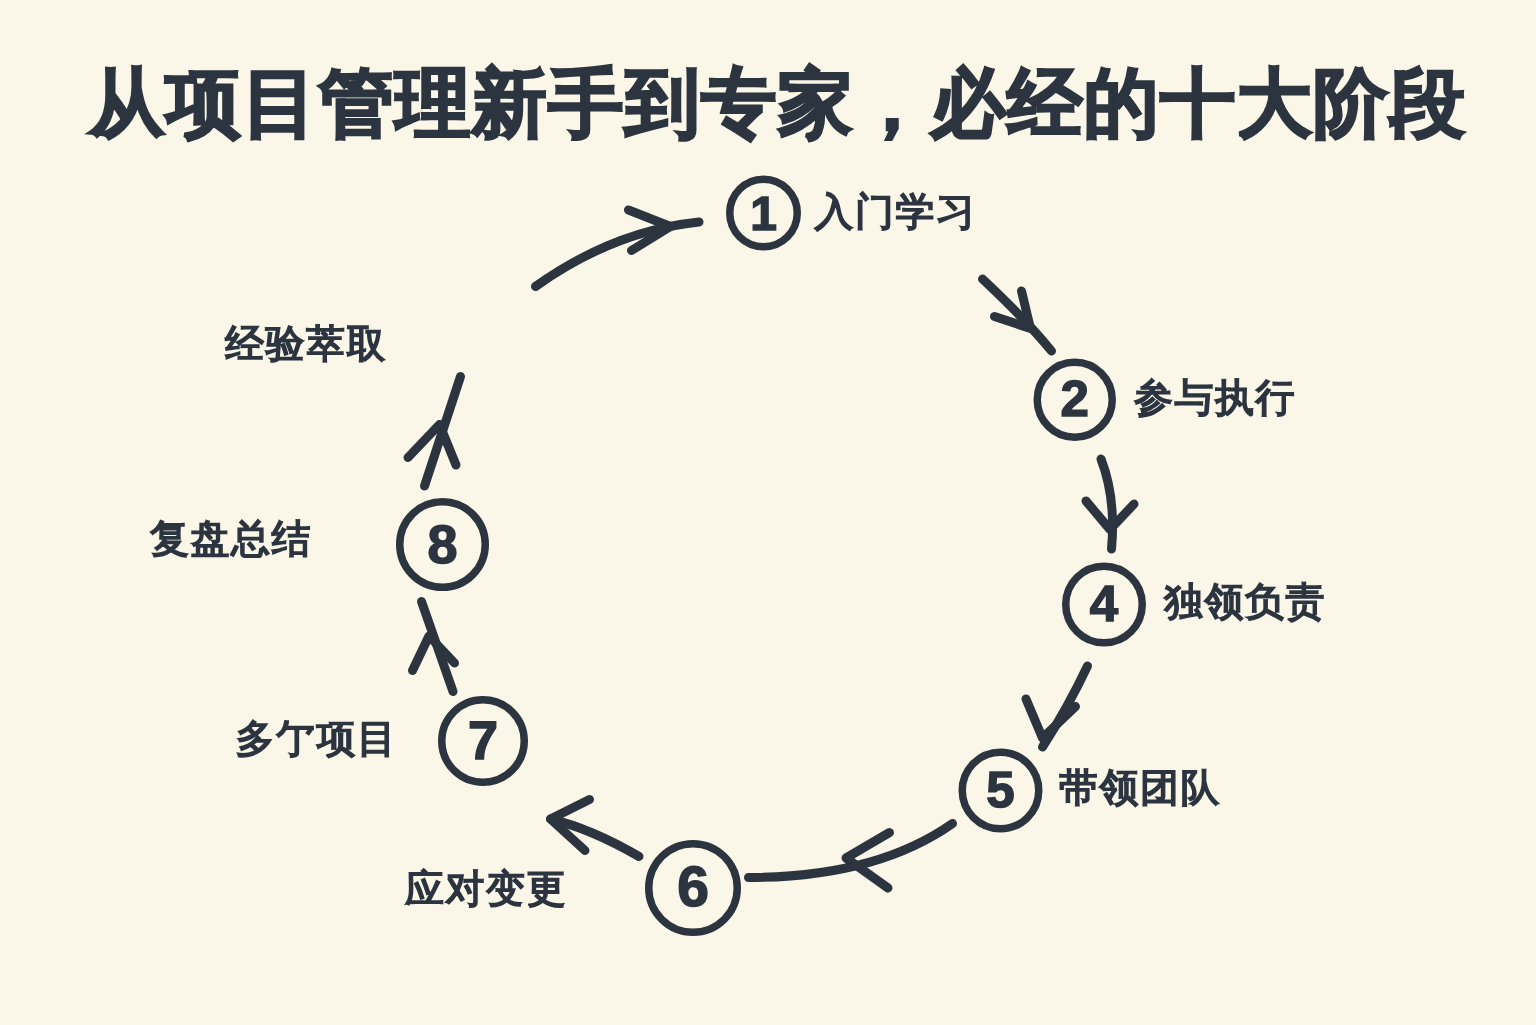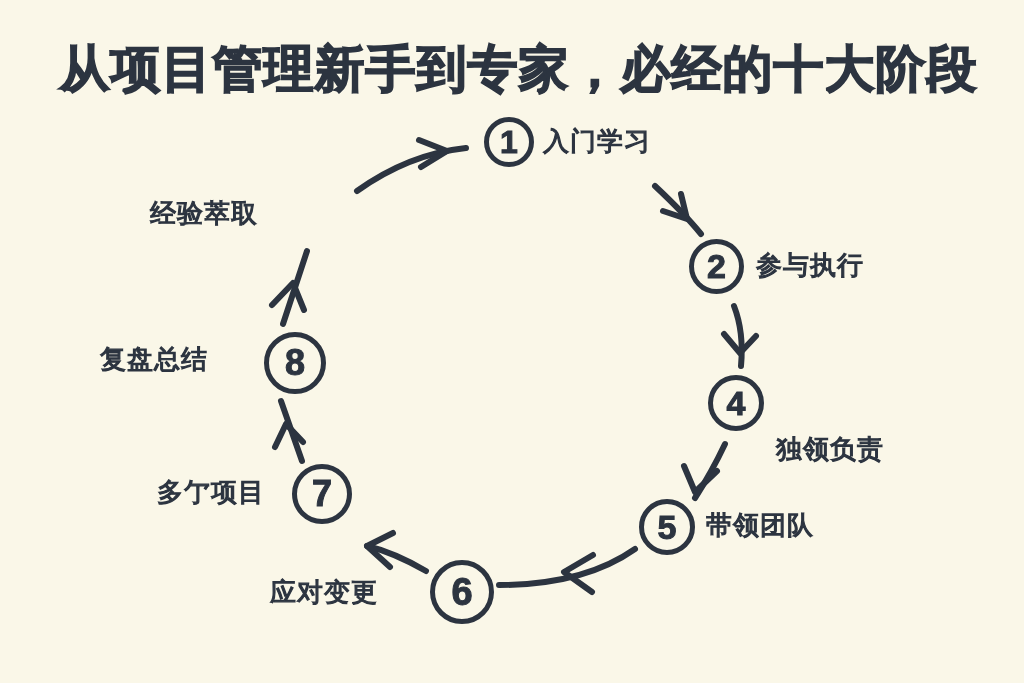--- a/index.html
+++ b/index.html
@@ -34,26 +34,26 @@
   .b7  { left:292px; top:464px; width:60px; height:60px; font-size:36px; }
   .b8  { left:264px; top:332px; width:62px; height:62px; font-size:36px; }
   .b10 { left:299px; top:187px; width:64px; height:64px; font-size:32px; }
 
   .lbl {
     position:absolute; color:var(--ink); font-size:26px; font-weight:normal;
     letter-spacing:1px; white-space:nowrap; -webkit-text-stroke:1.2px var(--ink);
   }
   .l1  { left:543px; top:124px; }
   .l2  { left:756px; top:248px; }
-  .l4  { left:776px; top:384px;margin-top:48px; }
+  .l4  { left:776px; top:384px; }
   .l5  { left:706px; top:508px; }
   .l6  { left:270px; top:575px; }
   .l7  { left:157px; top:475px; }
   .l8  { left:100px; top:342px;text-align:center; }
-  .l10 { left:150px; top:196px; }
+  .l10 { left:150px; top:212px; }
   .lfloat { left:500px; top:594px; }
 </style>
 </head>
 <body>
 
 <div class="canvas">
 
   <div class="title">从项目管理新手到专家，必经的十大阶段</div>
 
   <svg class="arrows" viewBox="0 0 1024 683">

